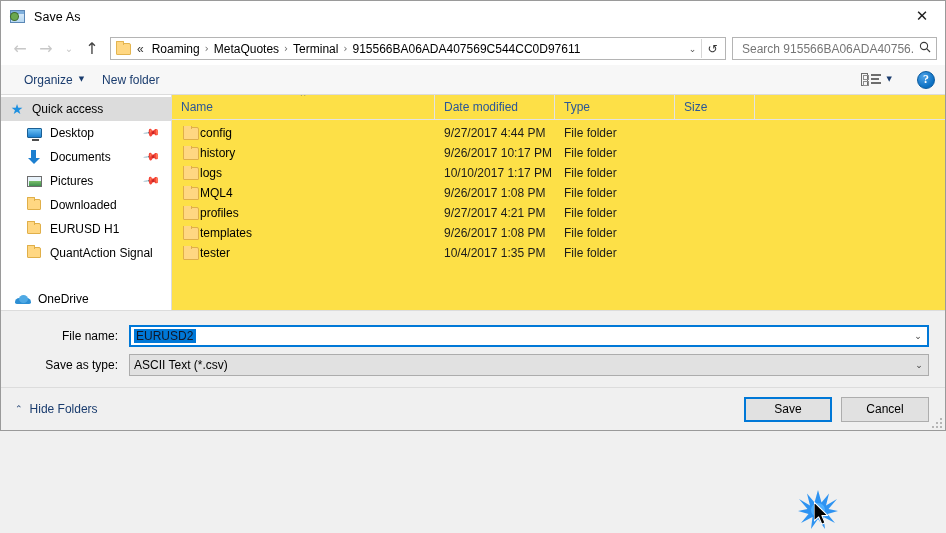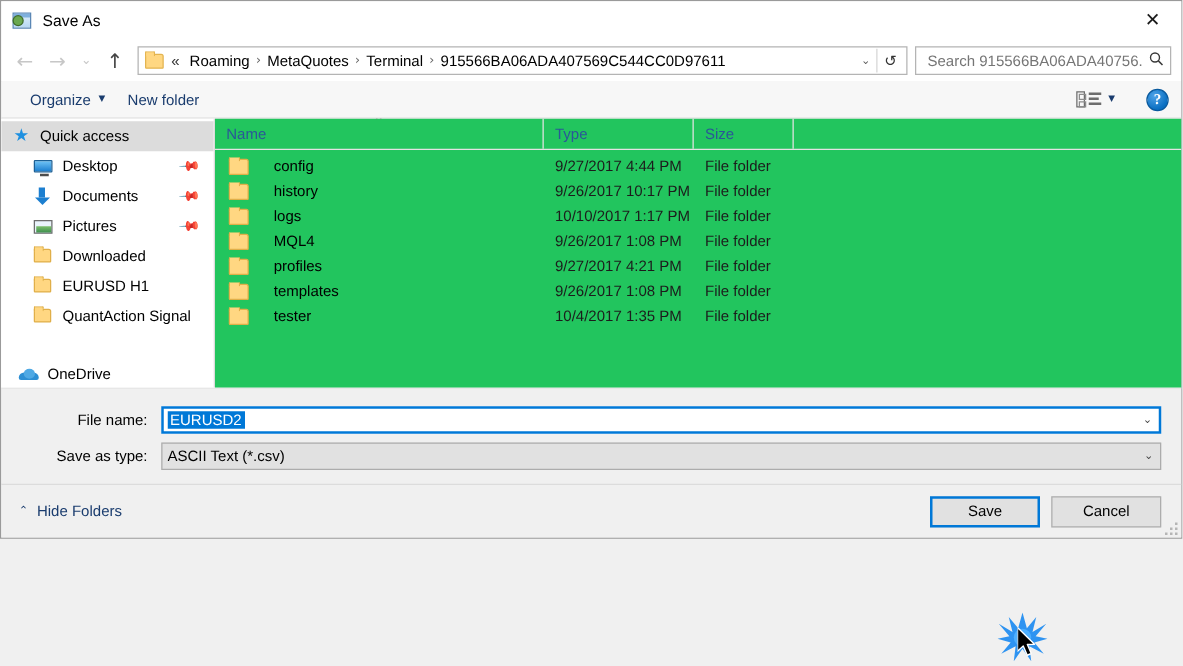--- a/index.html
+++ b/index.html
@@ -335,21 +335,21 @@
     transform: translateY(-50%) rotate(40deg);
     color: #9a9a9a; font-size: 11px;
     font-family: "DejaVu Sans", sans-serif;
   }
 
   
   .filelist {
     flex: 1 1 auto;
     display: flex; flex-direction: column;
     min-width: 0;
-    background: #22c55e;
+    background: #fde047;
   }
   .col-headers {
     height: 25px;
     display: flex;
     border-bottom: 1px solid #e3e3e3;
     flex: 0 0 auto;
     position: relative;
   }
   .col {
     font-size: 12px;
@@ -380,21 +380,21 @@
     display: flex; align-items: center;
     font-size: 12px;
     color: #000;
   }
   .cell {
     display: flex; align-items: center;
     padding-left: 9px;
     white-space: nowrap;
     overflow: hidden;
   }
-  .cell-name { width: 263px; flex: 0 0 263px; padding-left: 11px; gap: 20px; }
+  .cell-name { width: 263px; flex: 0 0 263px; padding-left: 11px; gap: 1px; }
   .cell-date { width: 120px; flex: 0 0 120px; color: #1c1c1c; }
   .cell-type { width: 120px; flex: 0 0 120px; color: #1c1c1c; }
   .cell-size { width: 80px; flex: 0 0 80px; }
   .row-folder {
     width: 16px; height: 13px;
     background: #ffd782;
     border: 1px solid #e0af49;
     border-radius: 0 2px 1px 1px;
     position: relative;
     flex: 0 0 auto;
@@ -437,21 +437,21 @@
   .combo.focused { border: 2px solid #0078d7; padding-left: 3px; }
   .combo.readonly { background: #e1e1e1; border: 1px solid #acacac; }
   .combo-val {
     flex: 1 1 auto;
     font-size: 12px;
     color: #000;
     white-space: nowrap; overflow: hidden;
   }
   .combo-val .sel-text {
     background: #0078d7;
-    color: #ffffff;
+    color: #0f172a;
     padding: 1px 3px 1px 2px;
   }
   .combo-arrow {
     width: 18px; flex: 0 0 18px;
     text-align: center;
     font-size: 9px; color: #404040;
     font-family: "DejaVu Sans", sans-serif;
   }
 
   
@@ -654,20 +654,23 @@
         <span>Network</span>
       </div>
 
     </div>
 
     <div class="filelist">
       <div class="col-headers">
         <div class="col col-name sorted">
           <span>Name</span>
         </div>
+        <div class="col col-date">
+          <span>Date modified</span>
+        </div>
         <div class="col col-type">
           <span>Type</span>
         </div>
         <div class="col col-size">
           <span>Size</span>
         </div>
       </div>
 
       <div class="rows">
         <div class="row">

